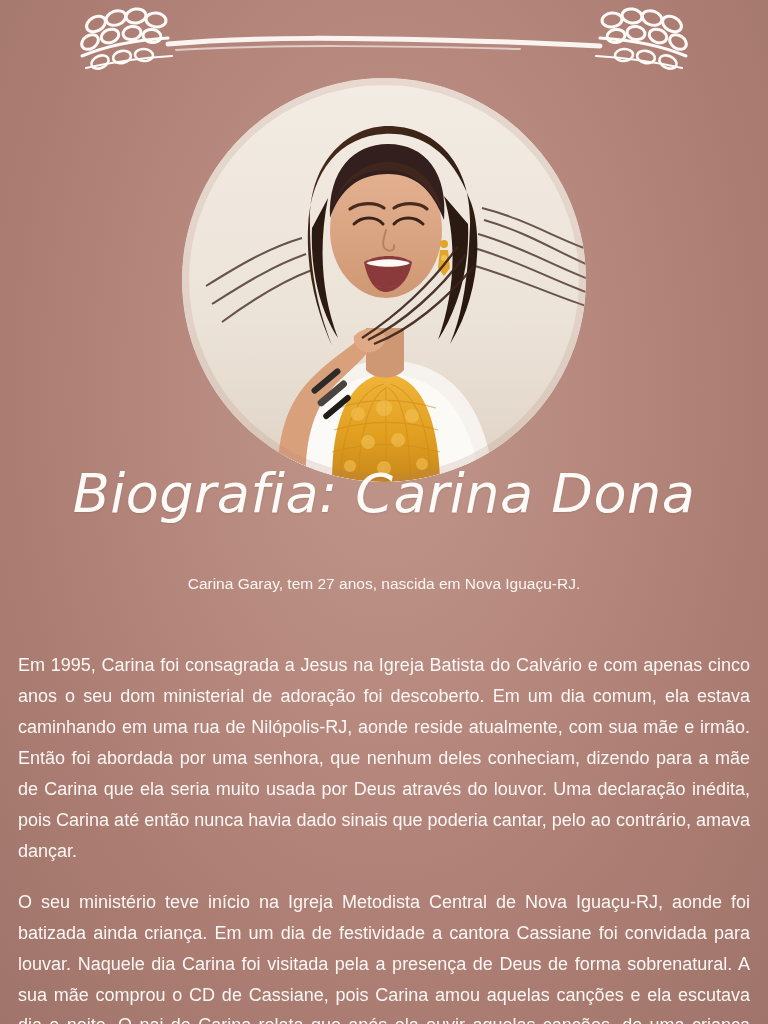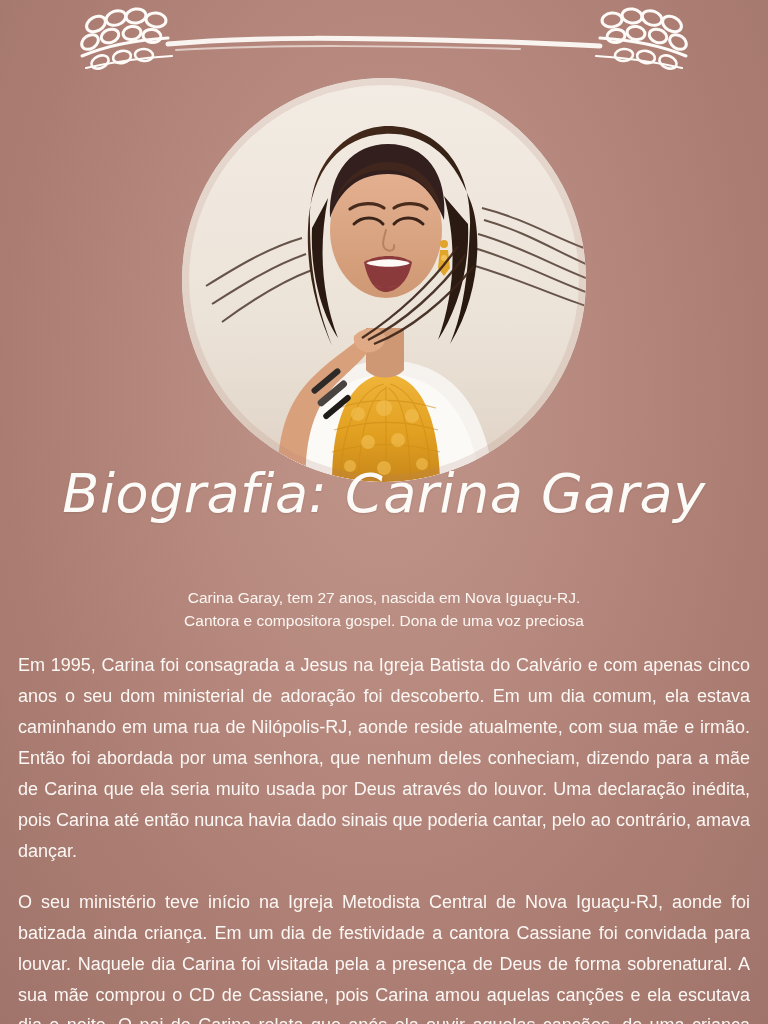--- a/index.html
+++ b/index.html
@@ -70,21 +70,20 @@
   .subtitle {
     position: absolute;
     top: 572px;
     left: 0;
     width: 768px;
     text-align: center;
     color: #fbf6f2;
     font-size: 15.5px;
     line-height: 1.5;
     font-family: "Liberation Sans", sans-serif;
-    margin-top: 14px;
   }
   .subtitle div { white-space: nowrap; }
 
   
   .body-text {
     position: absolute;
     top: 650px;
     left: 18px;
     width: 732px;
     color: #fbf7f4;
@@ -259,25 +258,24 @@
           <path d="M180 260 C 214 238, 250 206, 276 168"></path>
           <path d="M186 262 C 222 244, 258 212, 284 176"></path>
           <path d="M192 266 C 228 252, 264 222, 292 188"></path>
         </g>
 
         <circle cx="202" cy="202" r="202" fill="none" stroke="rgba(176,129,118,0.18)" stroke-width="14"></circle>
       </g>
     </svg>
   </div>
 
-  <div class="title">Biografia: Carina Garay</div>
+  <div class="title">Biografia: Carina Dona</div>
 
   <div class="subtitle">
     <div>Carina Garay, tem 27 anos, nascida em Nova Iguaçu-RJ.</div>
-    <div>Cantora e compositora gospel. Dona de uma voz preciosa</div>
   </div>
 
   <div class="body-text">
     <p>Em 1995, Carina foi consagrada a Jesus na Igreja Batista do Calvário e com apenas cinco anos o seu dom ministerial de adoração foi descoberto. Em um dia comum, ela estava caminhando em uma rua de Nilópolis-RJ, aonde reside atualmente, com sua mãe e irmão. Então foi abordada por uma senhora, que nenhum deles conheciam, dizendo para a mãe de Carina que ela seria muito usada por Deus através do louvor. Uma declaração inédita, pois Carina até então nunca havia dado sinais que poderia cantar, pelo ao contrário, amava dançar.</p>
     <p>O seu ministério teve início na Igreja Metodista Central de Nova Iguaçu-RJ, aonde foi batizada ainda criança. Em um dia de festividade a cantora Cassiane foi convidada para louvar. Naquele dia Carina foi visitada pela a presença de Deus de forma sobrenatural. A sua mãe comprou o CD de Cassiane, pois Carina amou aquelas canções e ela escutava dia e noite. O pai de Carina relata que após ela ouvir aquelas canções, de uma criança agitada impaciente, Carina se transformou em uma criança tranquila.</p>
   </div>
 
 </div>
 
 </body></html>

